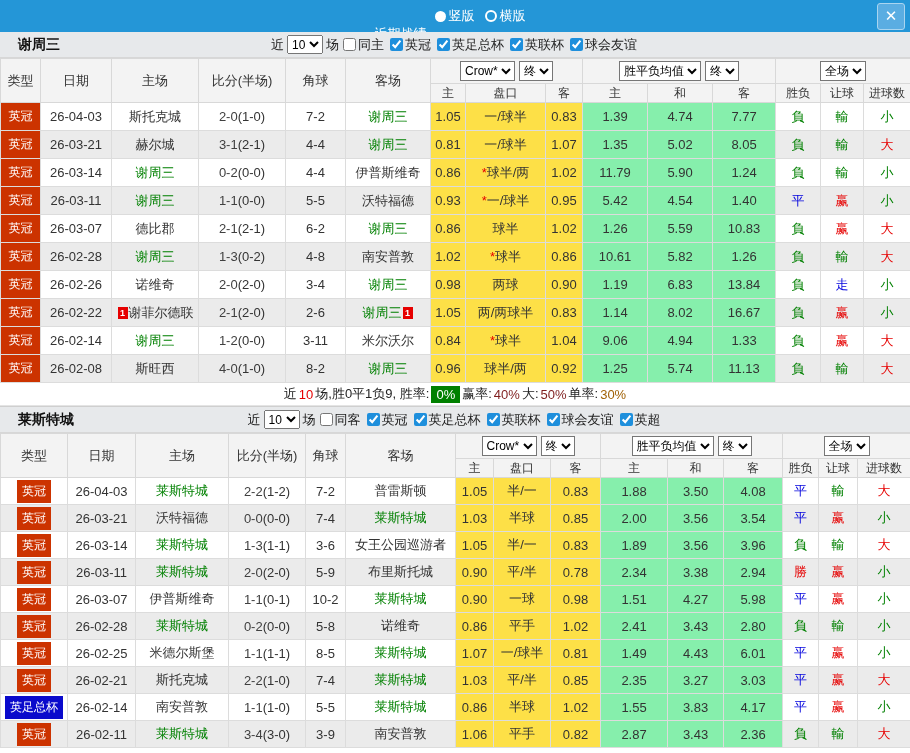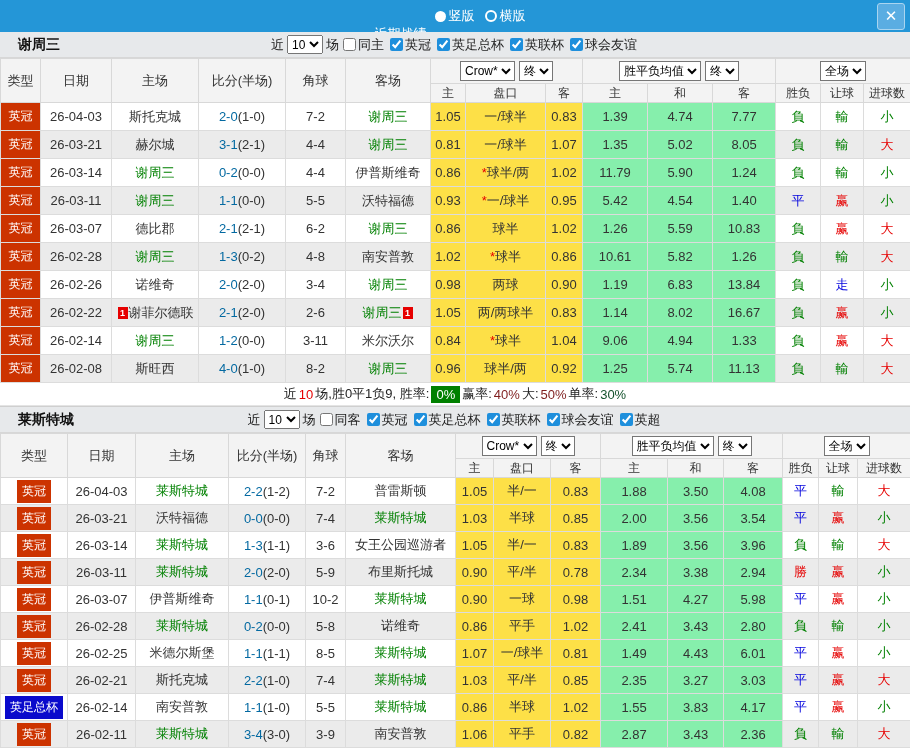--- a/index.html
+++ b/index.html
@@ -57,41 +57,41 @@
   td.m{background:#86efac;}
   tbody tr:nth-child(even) td.p{background:#ebebeb;}
   tbody tr:nth-child(even) td.tp{background:#ebebeb;}
   td.tp{padding:0;}
   .lg{display:inline-block;color:#fff;font-size:12px;}
   .lgred{background:#cc3300;}
   .lgblue{background:#0a0acc;}
   .t1 .lg{display:block;width:100%;height:100%;line-height:27px;box-sizing:border-box;}
   .t2 .lg{padding:3px 5px;line-height:normal;}
   .tgreen{color:#008000;}
-  .score{color:#0369a1;}
+  .score{color:#404040;}
   .half{color:#333;}
   .star{color:#e60000;}
   .card{
     display:inline-block;background:#e60000;color:#fff;font-size:9px;
     width:10px;height:12px;line-height:12px;vertical-align:1px;margin:0 1px;font-weight:bold;
   }
   td.res{font-size:13px;}
   td.res.g{color:#008000;}
   td.res.b{color:#0000dd;}
   td.res.r{color:#e60000;}
   
   .summary{
     height:22px;display:flex;align-items:center;justify-content:center;
     font-size:13px;background:#fff;border-bottom:1px solid #e4e4e4;color:#222;
   }
   .summary span{margin:0 1px;}
   .sum-black{color:#222;}
   .sum-red{color:#e60000;}
   .sum-blue{color:#7f1d1d;}
-  .sum-green{color:#14532d;}
+  .sum-green{color:#a16207;}
   .sum-badge{background:#008000;color:#fff;padding:1px 5px;margin:0 3px;}
 </style>
 </head>
 <body>
 
 <div class="app">
 
   <div class="titlebar">
     <span class="tb-title">近期战绩</span>
     <span class="tb-radio">

